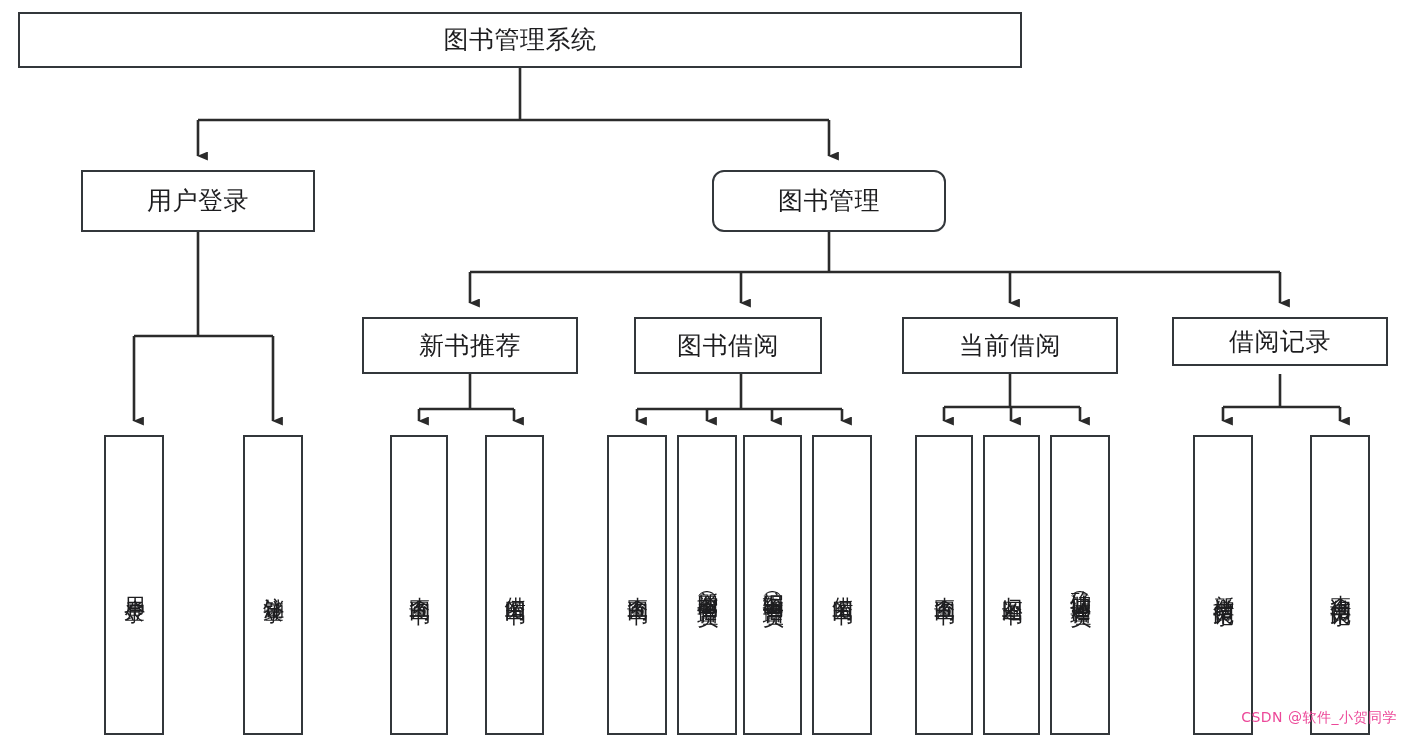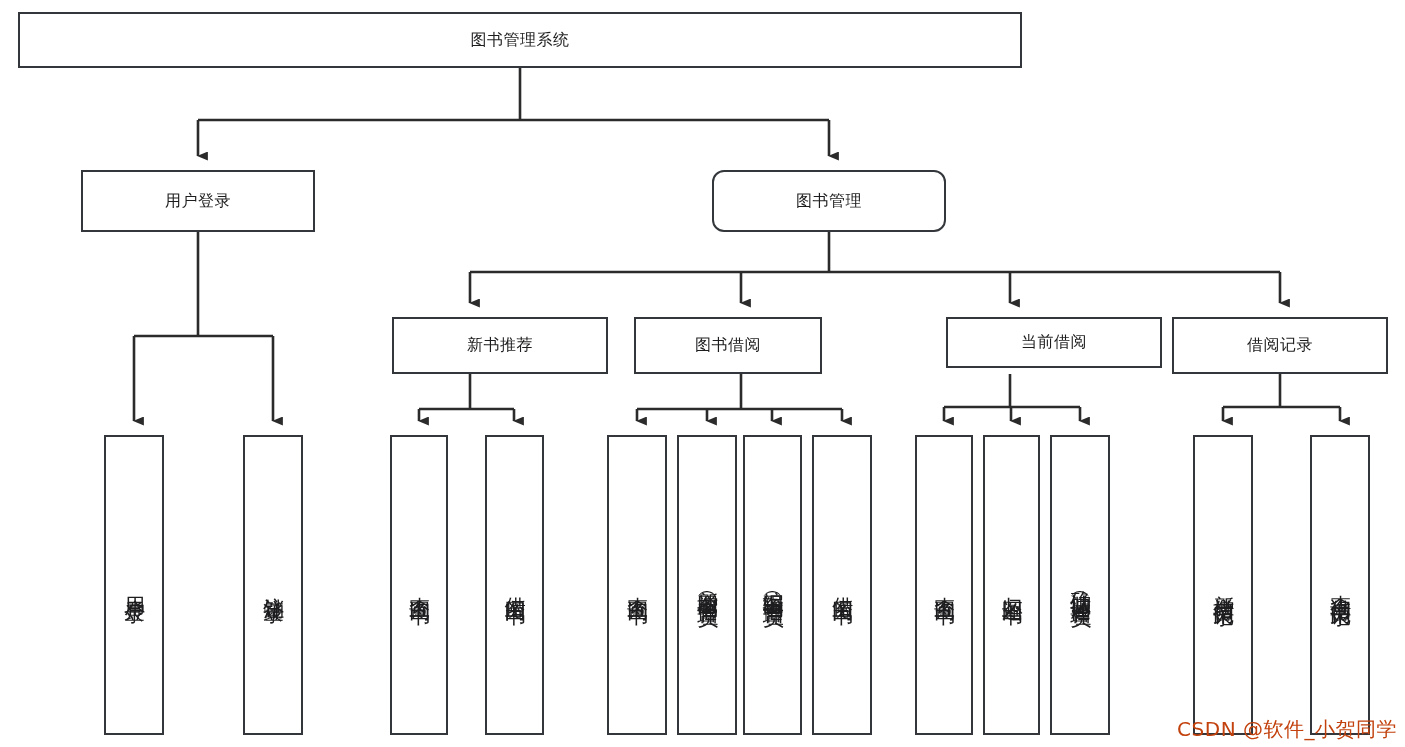--- a/index.html
+++ b/index.html
@@ -31,21 +31,21 @@
     position: absolute;
     box-sizing: border-box;
     background: #ffffff;
     border: 2.4px solid #33373b;
     display: flex;
     align-items: center;
     justify-content: center;
     z-index: 2;
   }
   .node .label {
-    font-size: 16px;
+    font-size: 25px;
     line-height: 1.18;
     letter-spacing: 0.5px;
     color: #1d1d1f;
     white-space: nowrap;
     text-align: center;
   }
   .node.vertical {
     align-items: center;
     justify-content: center;
   }
@@ -54,23 +54,23 @@
     text-orientation: upright;
     font-size: 21px;
     line-height: 1.30;
     letter-spacing: 2.5px;
     white-space: normal;
     max-height: 250px;
   }
   #watermark {
     position: absolute;
     right: 8px;
-    bottom: 4px;
-    font-size: 20px;
-    color: #c2410c;
+    bottom: 20px;
+    font-size: 14px;
+    color: #ec4899;
     letter-spacing: 0.5px;
     white-space: nowrap;
     z-index: 5;
     font-family: "DejaVu Sans", "Liberation Sans", sans-serif;
   }
 </style>
 </head>
 <body>
 
 <div id="canvas">
@@ -130,30 +130,30 @@
     <span class="label">图书管理系统</span>
   </div>
 
   <div class="node" style="left:81px; top:170px; width:234px; height:62px;">
     <span class="label">用户登录</span>
   </div>
   <div class="node" style="left:712px; top:170px; width:234px; height:62px;border-radius:12px;">
     <span class="label">图书管理</span>
   </div>
 
-  <div class="node" style="left:362px; top:317px; width:216px; height:57px;margin-left:30px;">
+  <div class="node" style="left:362px; top:317px; width:216px; height:57px;">
     <span class="label">新书推荐</span>
   </div>
   <div class="node" style="left:634px; top:317px; width:188px; height:57px;">
     <span class="label">图书借阅</span>
   </div>
-  <div class="node" style="left:946px; top:317px; width:216px; height:51px;">
+  <div class="node" style="left:902px; top:317px; width:216px; height:57px;">
     <span class="label">当前借阅</span>
   </div>
-  <div class="node" style="left:1172px; top:317px; width:216px; height:57px;">
+  <div class="node" style="left:1172px; top:317px; width:216px; height:49px;">
     <span class="label">借阅记录</span>
   </div>
 
   <div class="node vertical" style="left:104px; top:435px; width:60px; height:300px;">
     <span class="label">用户登录</span>
   </div>
   <div class="node vertical" style="left:243px; top:435px; width:60px; height:300px;">
     <span class="label">注销登录</span>
   </div>
   <div class="node vertical" style="left:390px; top:435px; width:58px; height:300px;">

